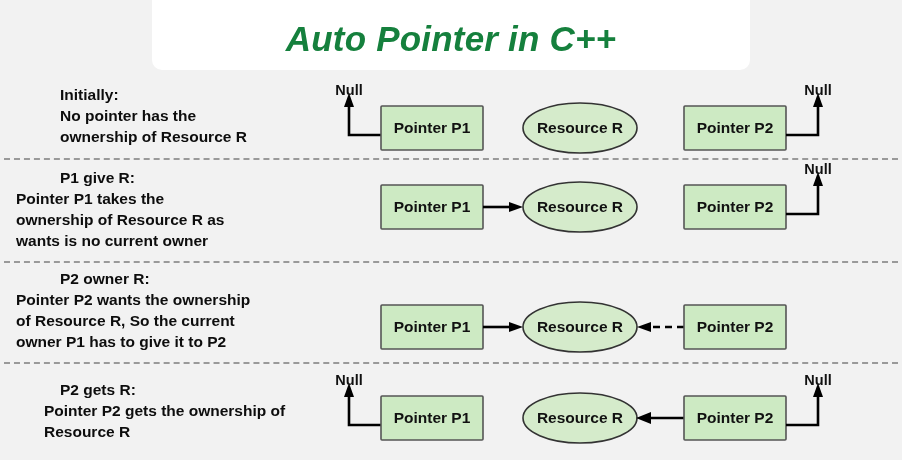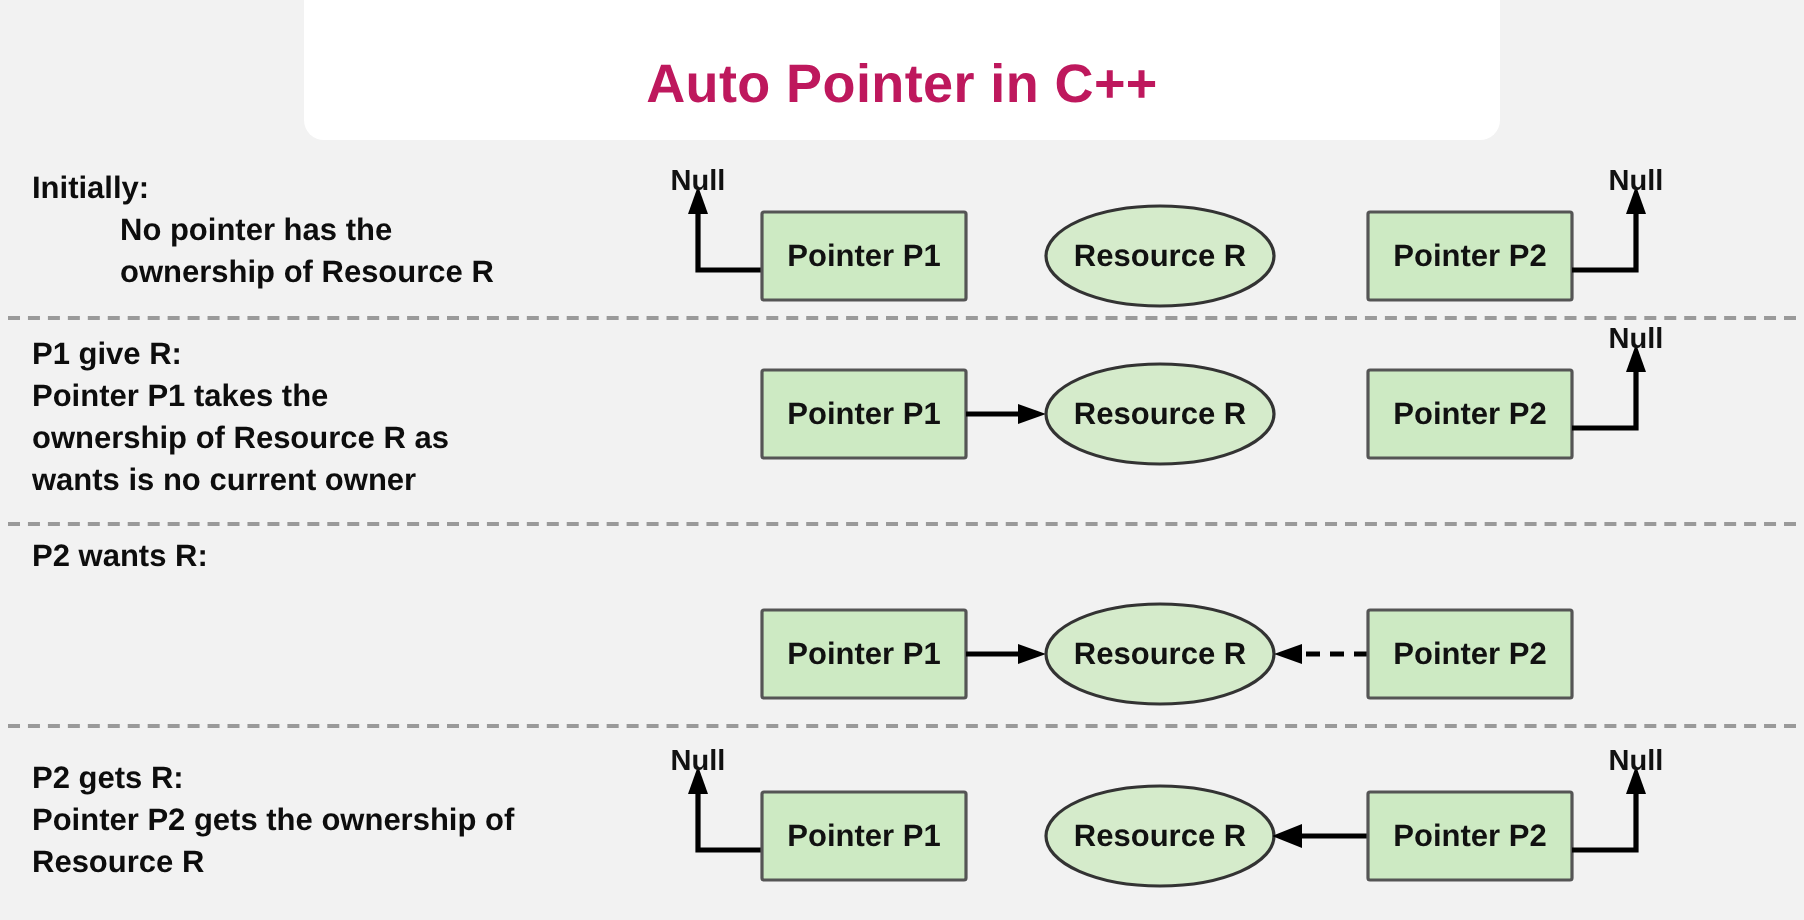--- a/index.html
+++ b/index.html
@@ -29,26 +29,27 @@
     height: 88px;
     background: #ffffff;
     border-radius: 10px;
     display: flex;
     align-items: flex-end;
     justify-content: center;
     box-sizing: border-box;
     padding-bottom: 14px;
   }
   .title-text {
-    font-size: 27px;
-    font-weight: bold;
-    color: #be185d;
+    font-size: 35px;
+    font-weight: bold;
+    color: #15803d;
     letter-spacing: 0.2px;
     line-height: 1;
     white-space: nowrap;
+    font-style: italic;
   }
   
   .row {
     position: absolute;
     left: 0;
     width: 902px;
   }
   .row-sep {
     position: absolute;
     left: 4px;
@@ -60,20 +61,21 @@
     position: absolute;
     left: 16px;
     color: #0d0d0d;
     font-size: 15.5px;
     line-height: 21px;
     width: 310px;
   }
   .row-desc .hdr {
     font-weight: bold;
     display: block;
+    margin-left: 44px;
   }
   .row-desc .bdy {
     font-weight: bold;
     display: block;
   }
   .diagram-svg {
     position: absolute;
     left: 0;
     top: 0;
   }
@@ -186,21 +188,24 @@
         <polygon points="818,12 813,26 823,26" fill="#000000"></polygon>
       </g>
       <text class="null-label" x="818" y="14">Null</text>
     </svg>
   </div>
 
   <div class="row-sep" style="top:261px;"></div>
 
   <div class="row" style="top:0;">
     <div class="row-desc" style="top:268px;">
-      <span class="hdr">P2 wants R:</span>
+      <span class="hdr">P2 owner R:</span>
+      <span class="bdy" style="white-space:pre-line;">Pointer P2 wants the ownership
+of Resource R, So the current
+owner P1 has to give it to P2</span>
     </div>
 
     <svg class="diagram-svg" width="902" height="100" viewBox="0 0 902 100" style="top:280px;">
 
       <rect class="ptr-box" x="381" y="25" width="102" height="44" rx="1"></rect>
       <text class="node-label" x="432" y="48">Pointer P1</text>
 
       <g>
         <line class="conn" x1="483" y1="47" x2="512" y2="47"></line>
         <polygon points="523,47 509,42 509,52" fill="#000000"></polygon>
@@ -217,21 +222,21 @@
       <rect class="ptr-box" x="684" y="25" width="102" height="44" rx="1"></rect>
       <text class="node-label" x="735" y="48">Pointer P2</text>
     </svg>
   </div>
 
   <div class="row-sep" style="top:362px;"></div>
 
   <div class="row" style="top:0;">
     <div class="row-desc" style="top:379px;">
       <span class="hdr">P2 gets R:</span>
-      <span class="bdy" style="white-space:pre-line;">Pointer P2 gets the ownership of
+      <span class="bdy" style="white-space:pre-line;margin-left:28px;">Pointer P2 gets the ownership of
 Resource R</span>
     </div>
 
     <svg class="diagram-svg" width="902" height="100" viewBox="0 0 902 100" style="top:366px;">
 
       <g>
         <path class="conn" d="M381,59 L349,59 L349,28"></path>
         <polygon points="349,17 344,31 354,31" fill="#000000"></polygon>
       </g>
       <text class="null-label" x="349" y="19">Null</text>

